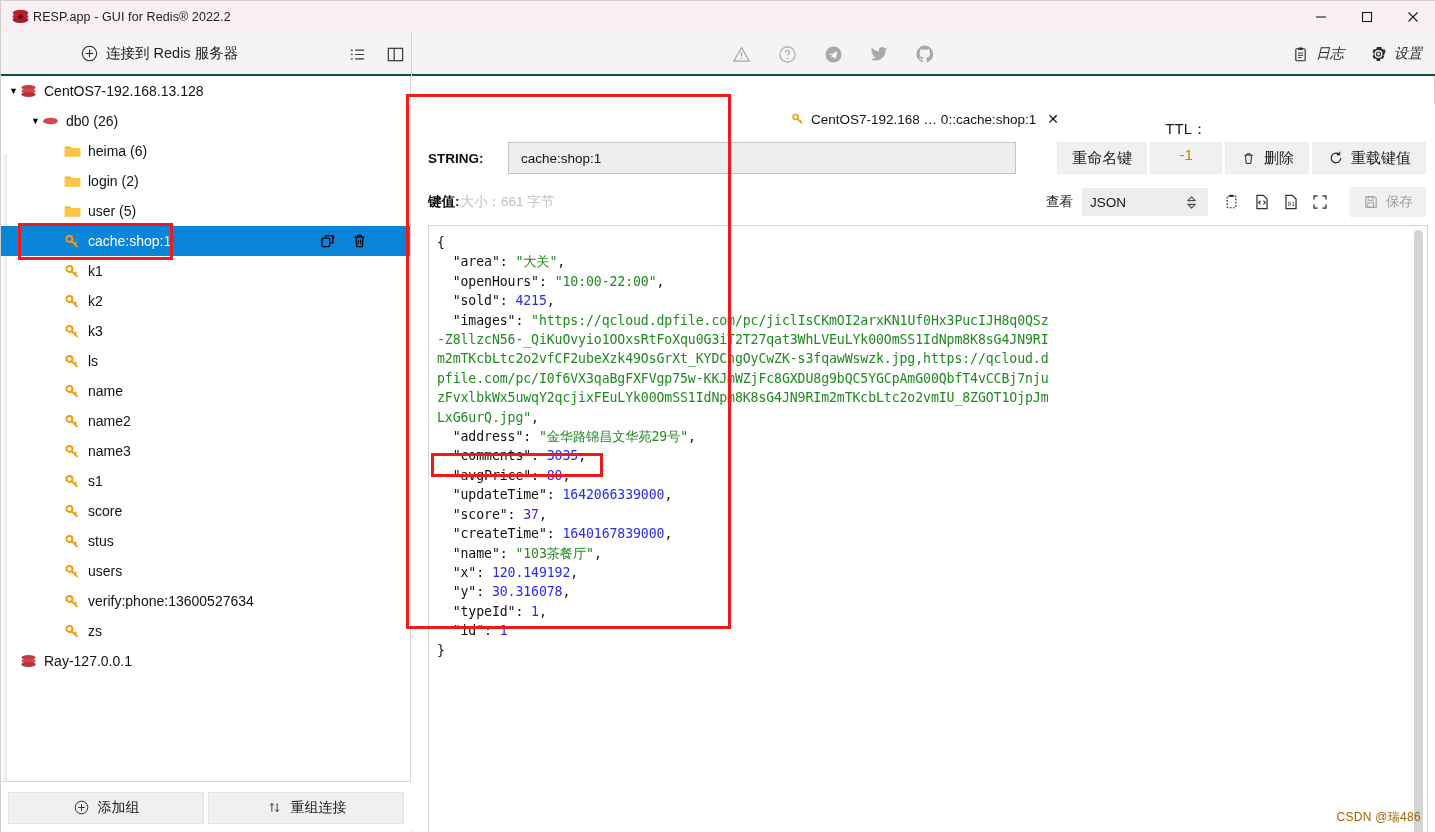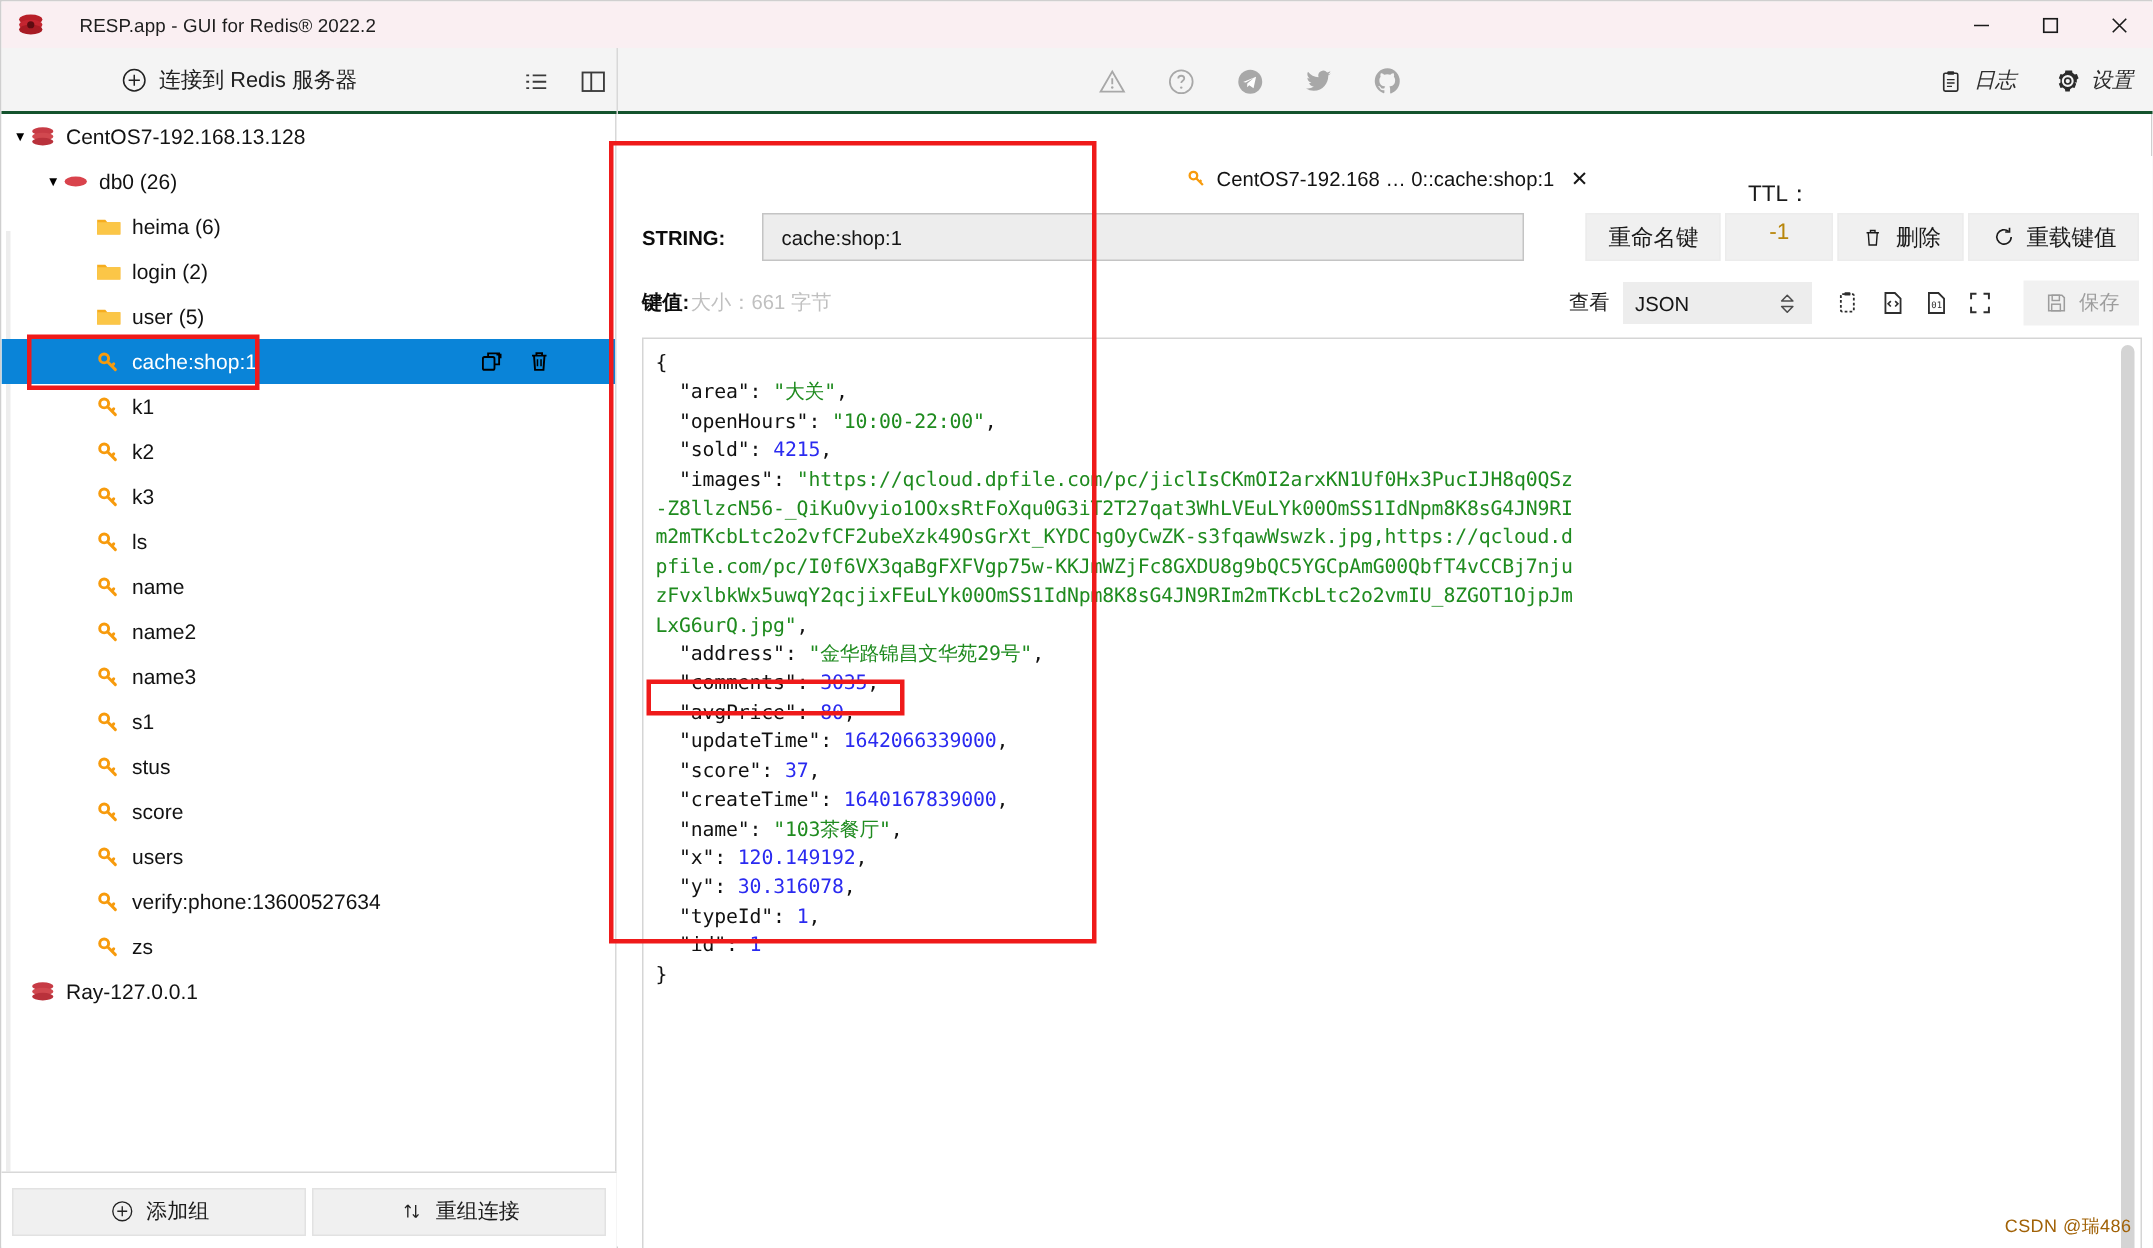--- a/index.html
+++ b/index.html
@@ -14,21 +14,21 @@
     border: 1px solid #cfcfcf;
   }
 
   
   .titlebar {
     position: absolute; top: 0; left: 0; width: 1435px; height: 31px;
     background: #faeff2;
     display: flex; align-items: center;
   }
   .tb-logo { margin-left: 10px; width: 18px; height: 18px; display:flex; align-items:center; justify-content:center; }
-  .tb-title { margin-left: 24px; font-size: 12.5px; color: #1d1d1d; letter-spacing: .1px; }
+  .tb-title { margin-left: 4px; font-size: 12.5px; color: #1d1d1d; letter-spacing: .1px; }
   .tb-spacer { flex: 1; }
   .winbtn {
     width: 46px; height: 31px; display: flex; align-items: center; justify-content: center;
     font-size: 13px; color: #1a1a1a;
   }
 
   
   .toolbar {
     position: absolute; top: 31px; left: 0; width: 1435px; height: 44px;
     background: #f4f4f4; border-bottom: 2px solid #14532d;
@@ -436,31 +436,31 @@
           <span class="label">s1</span>
         </div>
         <div class="row">
           <span class="caret" style="margin-left: 50px;"></span>
           <span class="ic">
             <svg width="17" height="17" viewBox="0 0 20 20">
               <circle cx="6.4" cy="7" r="3.5" fill="none" stroke="#f79b0d" stroke-width="2.3"></circle>
               <path d="M9 9.6l6.2 6.2M12.3 12.9l1.6-1.6" stroke="#f79b0d" stroke-width="2.3" stroke-linecap="round"></path>
             </svg>
           </span>
+          <span class="label">score</span>
+        </div>
+        <div class="row">
+          <span class="caret" style="margin-left: 50px;"></span>
+          <span class="ic">
+            <svg width="17" height="17" viewBox="0 0 20 20">
+              <circle cx="6.4" cy="7" r="3.5" fill="none" stroke="#f79b0d" stroke-width="2.3"></circle>
+              <path d="M9 9.6l6.2 6.2M12.3 12.9l1.6-1.6" stroke="#f79b0d" stroke-width="2.3" stroke-linecap="round"></path>
+            </svg>
+          </span>
           <span class="label">stus</span>
-        </div>
-        <div class="row">
-          <span class="caret" style="margin-left: 50px;"></span>
-          <span class="ic">
-            <svg width="17" height="17" viewBox="0 0 20 20">
-              <circle cx="6.4" cy="7" r="3.5" fill="none" stroke="#f79b0d" stroke-width="2.3"></circle>
-              <path d="M9 9.6l6.2 6.2M12.3 12.9l1.6-1.6" stroke="#f79b0d" stroke-width="2.3" stroke-linecap="round"></path>
-            </svg>
-          </span>
-          <span class="label">score</span>
         </div>
         <div class="row">
           <span class="caret" style="margin-left: 50px;"></span>
           <span class="ic">
             <svg width="17" height="17" viewBox="0 0 20 20">
               <circle cx="6.4" cy="7" r="3.5" fill="none" stroke="#f79b0d" stroke-width="2.3"></circle>
               <path d="M9 9.6l6.2 6.2M12.3 12.9l1.6-1.6" stroke="#f79b0d" stroke-width="2.3" stroke-linecap="round"></path>
             </svg>
           </span>
           <span class="label">users</span>

